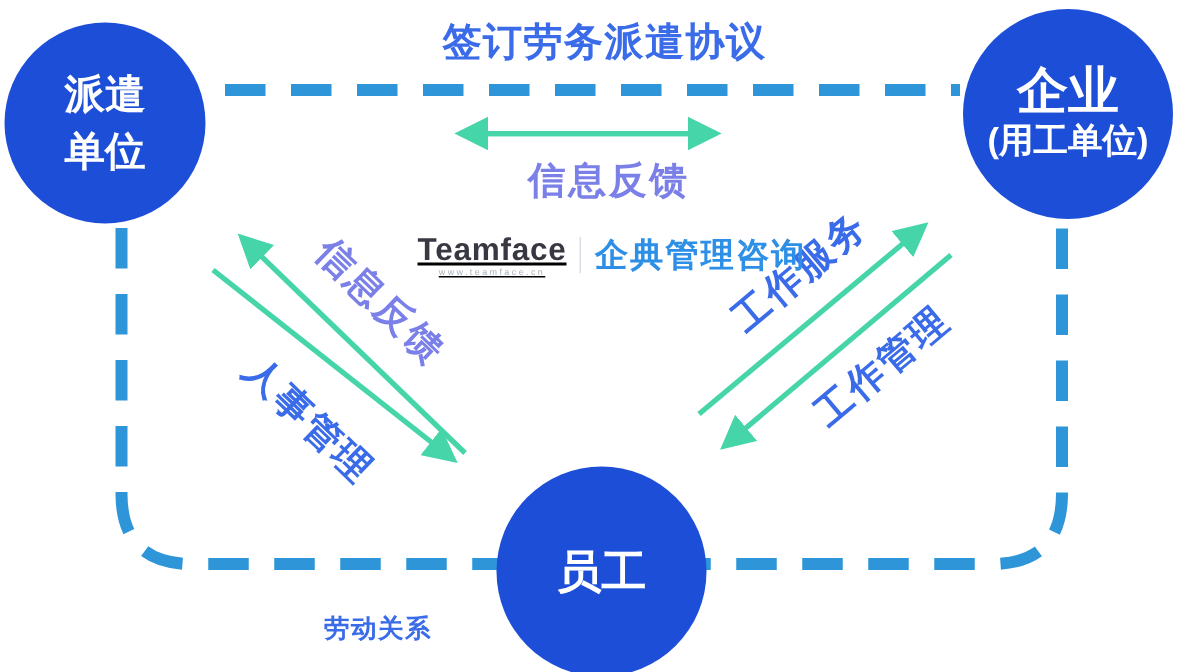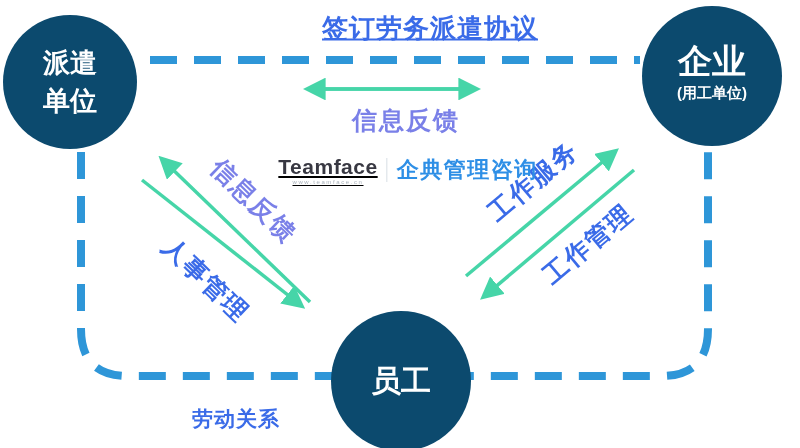--- a/index.html
+++ b/index.html
@@ -3,48 +3,48 @@
 <meta charset="utf-8">
 <style>
   html,body { margin:0; padding:0; background:#ffffff; }
   .stage {
     position:relative; width:800px; height:448px; overflow:hidden;
     background:#ffffff; font-family:"Liberation Sans", sans-serif;
   }
   svg.connectors { position:absolute; left:0; top:0; width:800px; height:448px; }
 
   .node {
-    position:absolute; border-radius:50%; background:#0c4a6e; color:#ffffff;
+    position:absolute; border-radius:50%; background:#1d4ed8; color:#ffffff;
     display:flex; flex-direction:column; align-items:center; justify-content:center;
     text-align:center; font-weight:700; z-index:2;
   }
   .node-dispatch  { left:3px;   top:15px;  width:134px; height:134px; font-size:27px; line-height:38px; }
   .node-enterprise{ left:642px; top:6px;   width:140px; height:140px; }
   .node-enterprise .l1 { font-size:34px; line-height:34px; }
-  .node-enterprise .l2 { font-size:15px; line-height:30px; }
+  .node-enterprise .l2 { font-size:23px; line-height:30px; }
   .node-employee  { left:331px; top:311px; width:140px; height:140px; font-size:30px; }
 
   .label {
     position:absolute; font-weight:700; white-space:nowrap; z-index:3;
     transform:translate(-50%,-50%);
   }
   .blue     { color:#3A6BE8; }
   .lavender { color:#7A80E8; }
 
-  .lbl-agreement   { left:430px; top:28px;  font-size:26px; letter-spacing:1px;text-decoration:underline; }
+  .lbl-agreement   { left:403px; top:28px;  font-size:26px; letter-spacing:1px; }
   .lbl-feedback-top{ left:406px; top:120px; font-size:25px; letter-spacing:2px; }
   .lbl-feedback-left{ left:254px; top:201px; font-size:25px; letter-spacing:2px;
                       transform:translate(-50%,-50%) rotate(44deg); }
   .lbl-personnel   { left:206px; top:280px; font-size:25px; letter-spacing:2px;
                      transform:translate(-50%,-50%) rotate(44deg); }
   .lbl-service     { left:533px; top:181px; font-size:25px; letter-spacing:2px;
                      transform:translate(-50%,-50%) rotate(-40deg); }
   .lbl-workmgmt    { left:588px; top:244px; font-size:25px; letter-spacing:2px;
                      transform:translate(-50%,-50%) rotate(-40deg); }
-  .lbl-labor       { left:236px; top:419px; font-size:21px; letter-spacing:1px; }
+  .lbl-labor       { left:252px; top:419px; font-size:17px; letter-spacing:1px; }
   .lbl-workrel     { left:593px; top:415px; font-size:25px; letter-spacing:1px; }
 
   .logo {
     position:absolute; left:408px; top:170px; transform:translate(-50%,-50%);
     display:flex; align-items:center; gap:9px; z-index:3;
   }
   .logo-left { display:flex; flex-direction:column; align-items:center; line-height:1;text-decoration:underline; }
   .logo-name { font-weight:700; font-size:21px; color:#383842; letter-spacing:0.5px; }
   .logo-url  { font-size:6px; color:#A9B2BB; letter-spacing:1.6px; margin-top:2px; }
   .logo-divider { width:1px; height:24px; background:#D8DEE4; }

